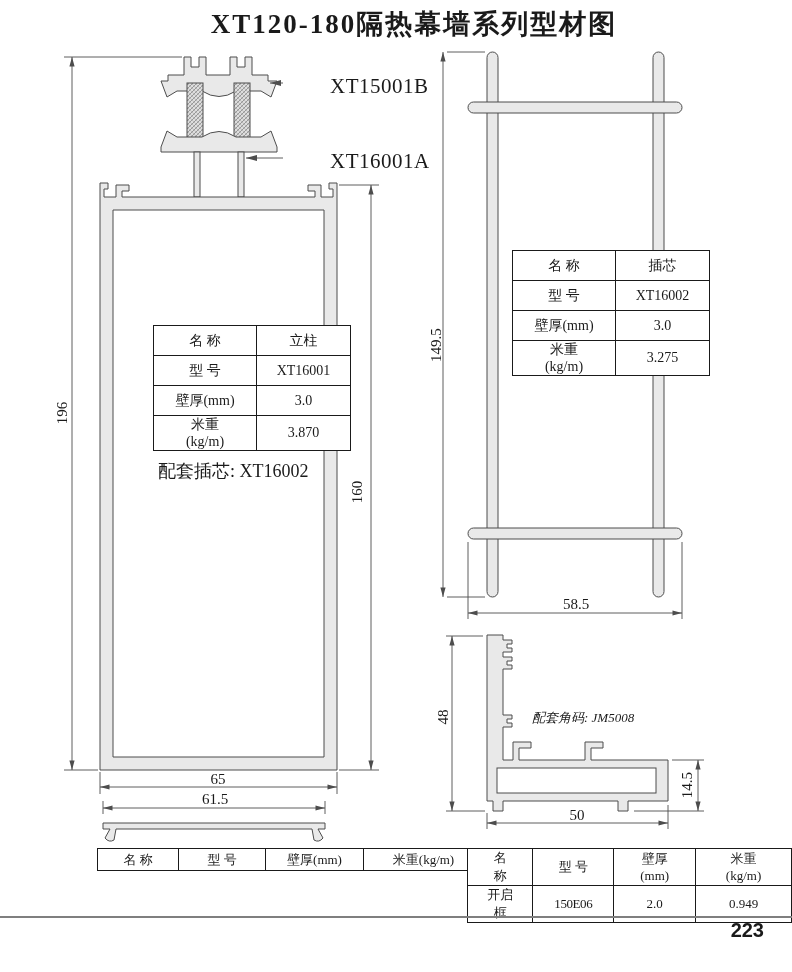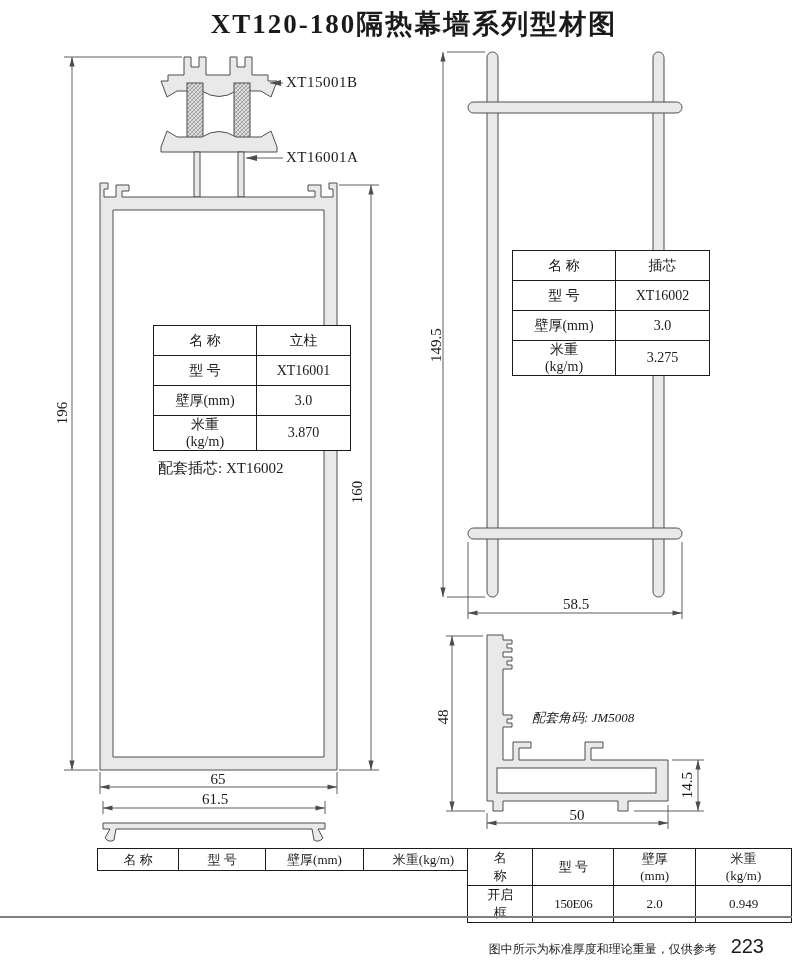--- a/index.html
+++ b/index.html
@@ -7,39 +7,39 @@
          font-family:"Liberation Serif","DejaVu Serif",serif;color:#1a1a1a;}
   .title{position:absolute;top:6px;left:0;width:100%;text-align:center;
          font-size:27px;font-weight:600;letter-spacing:2px;padding-left:18px;}
   svg{position:absolute;left:0;top:0;}
   .prof{stroke:#4d4d4d;stroke-width:1;}
   .dimln{stroke:#4d4d4d;stroke-width:0.9;fill:none;}
   .arr{fill:#4d4d4d;stroke:none;}
   .lbl{position:absolute;font-size:15px;white-space:nowrap;}
   .ctr{transform:translate(-50%,-50%);}
   .rot{transform:translate(-50%,-50%) rotate(-90deg);}
-  .callout{position:absolute;font-size:15px;white-space:nowrap;letter-spacing:0.5px;}
-  .note{position:absolute;font-size:15px;white-space:nowrap;}
+  .callout{position:absolute;font-size:21px;white-space:nowrap;letter-spacing:0.5px;margin-left:44px;}
+  .note{position:absolute;font-size:18px;white-space:nowrap;}
   .note.small{font-size:13px;font-style:italic;}
   table{position:absolute;border-collapse:collapse;background:#fff;}
   td,th{border:1px solid #1a1a1a;text-align:center;vertical-align:middle;
         font-weight:normal;padding:0 18px;}
   .vtable td{height:29px;font-size:14px;}
   .vtable .lc{width:66px;}
   .vtable .vc{width:57px;}
   .htable th,.htable td{height:21px;font-size:13px;}
   .htable .c0{width:44px;}
   .htable .c1{width:50px;}
   .htable .c2{width:61px;}
   .htable .c3{width:83px;}
   .condensed{font-size:11.5px;letter-spacing:-0.4px;}
   .footer-rule{position:absolute;top:916px;left:0;width:792px;border-top:2px solid #7f7f7f;}
   .footer{position:absolute;top:919px;right:28px;display:flex;gap:14px;align-items:baseline;}
   .footer .fnote{font-size:12px;color:#222;}
-  .footer .pg{font-size:20px;font-weight:400;font-family:"Liberation Sans","DejaVu Sans",sans-serif;margin-top:16px;}
+  .footer .pg{font-size:20px;font-weight:700;font-family:"Liberation Sans","DejaVu Sans",sans-serif;}
 </style>
 </head>
 <body>
 
 <div class="sheet">
 
   <div class="title">XT120-180隔热幕墙系列型材图</div>
 
   <svg width="792" height="972" viewBox="0 0 792 972">
     <defs>
@@ -198,17 +198,16 @@
       <td>开启框</td>
       <td class="condensed">150E06</td>
       <td>2.0</td>
       <td>0.949</td>
     </tr>
     </tbody>
   </table>
 
   <div class="footer-rule"></div>
   <div class="footer">
-    <span class="fnote">图中所示为标准厚度和理论重量，仅供参考</span>
     <span class="pg">223</span>
   </div>
 
 </div>
 
 </body></html>

